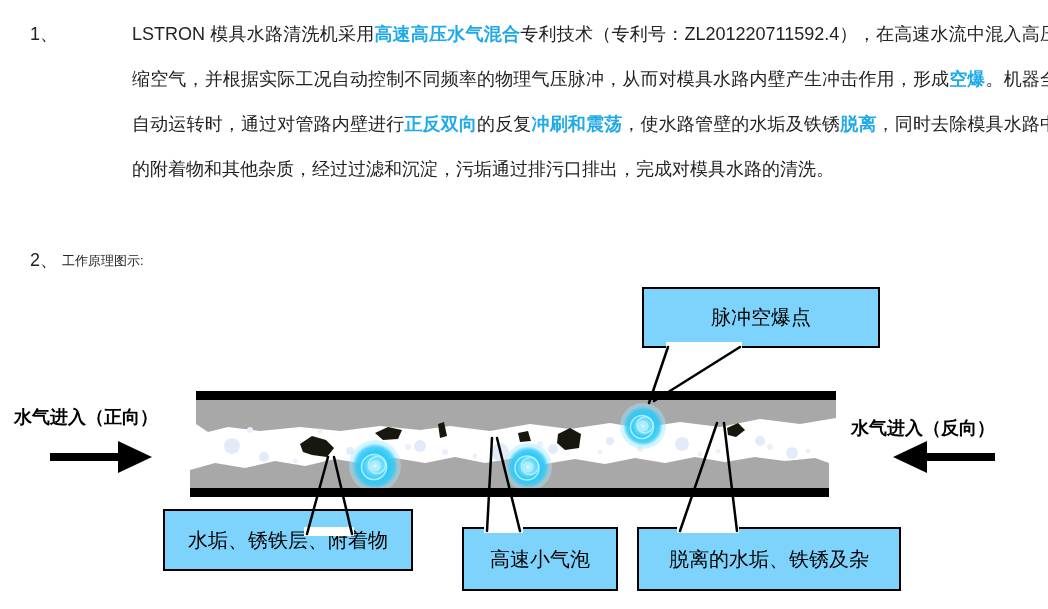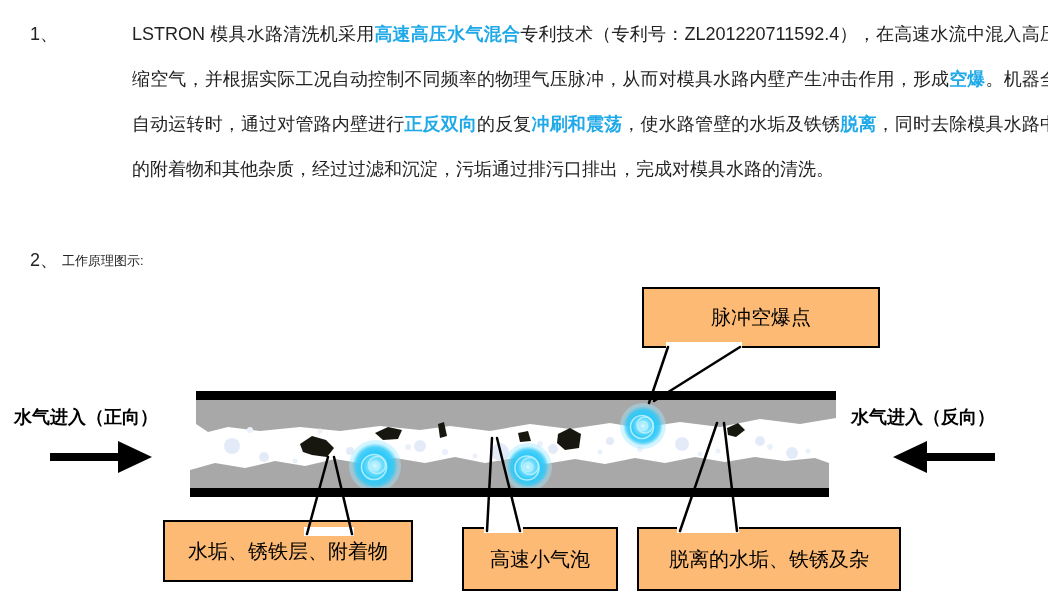--- a/index.html
+++ b/index.html
@@ -16,21 +16,21 @@
   
   .item-num{position:absolute;left:30px;font-size:18px;line-height:45px;}
   .para{
     position:absolute;left:95px;top:12px;width:926px;
     font-size:18px;line-height:45px;text-align:justify;text-justify:inter-ideograph;margin-left:37px;
   }
   .para .hl{color:var(--highlight_blue);font-weight:bold;}
   .section-label{position:absolute;left:62px;top:238px;font-size:13px;line-height:45px;}
   
   .callout{
-    position:absolute;box-sizing:border-box;background:#fdba74;border:2.5px solid #000;
+    position:absolute;box-sizing:border-box;background:#7dd3fc;border:2.5px solid #000;
     display:flex;align-items:center;justify-content:center;
     font-size:20px;color:#000;z-index:2;white-space:nowrap;
   }
   .dirlabel{
     position:absolute;font-size:18px;font-weight:bold;color:#000;z-index:2;white-space:nowrap;
   }
   svg.overlay{position:absolute;left:0;top:0;z-index:3;pointer-events:none;}
   .c-gray{fill:var(--pipe_scale_gray);}
   .c-wall{fill:#000;}
   .c-debris{fill:#17170f;}
@@ -46,26 +46,26 @@
 
 <div class="page">
 
   <div class="item-num" style="top:12px;">1、</div>
   <div class="para"><span>LSTRON 模具水路清洗机采用</span><span class="hl">高速高压水气混合</span><span>专利技术（专利号：ZL201220711592.4），在高速水流中混入高压缩空气，并根据实际工况自动控制不同频率的物理气压脉冲，从而对模具水路内壁产生冲击作用，形成</span><span class="hl">空爆</span><span>。机器全自动运转时，通过对管路内壁进行</span><span class="hl">正反双向</span><span>的反复</span><span class="hl">冲刷和震荡</span><span>，使水路管壁的水垢及铁锈</span><span class="hl">脱离</span><span>，同时去除模具水路中的附着物和其他杂质，经过过滤和沉淀，污垢通过排污口排出，完成对模具水路的清洗。</span></div>
 
   <div class="item-num" style="top:238px;">2、</div>
   <div class="section-label">工作原理图示:</div>
 
   <div class="callout" style="left:642px;top:287px;width:238px;height:61px;">脉冲空爆点</div>
-  <div class="callout" style="left:163px;top:520px;width:250px;height:62px;">水垢、锈铁层、附着物</div>
+  <div class="callout" style="left:163px;top:509px;width:250px;height:62px;">水垢、锈铁层、附着物</div>
   <div class="callout" style="left:462px;top:527px;width:156px;height:64px;">高速小气泡</div>
   <div class="callout" style="left:637px;top:527px;width:264px;height:64px;">脱离的水垢、铁锈及杂</div>
 
   <div class="dirlabel" style="left:14px;top:405px;">水气进入（正向）</div>
-  <div class="dirlabel" style="left:851px;top:405px;">水气进入（反向）</div>
+  <div class="dirlabel" style="left:851px;top:416px;">水气进入（反向）</div>
 
   <svg class="overlay" width="1048" height="609" viewBox="0 0 1048 609">
     <defs>
       <radialGradient id="gBurst">
         <stop offset="0%" stop-color="#dcf8ff"></stop>
         <stop offset="28%" stop-color="#7fe2fc"></stop>
         <stop offset="58%" stop-color="#2cc8f7"></stop>
         <stop offset="82%" stop-color="#2cc8f7" stop-opacity="0.8"></stop>
         <stop offset="100%" stop-color="#2cc8f7" stop-opacity="0"></stop>
       </radialGradient>

